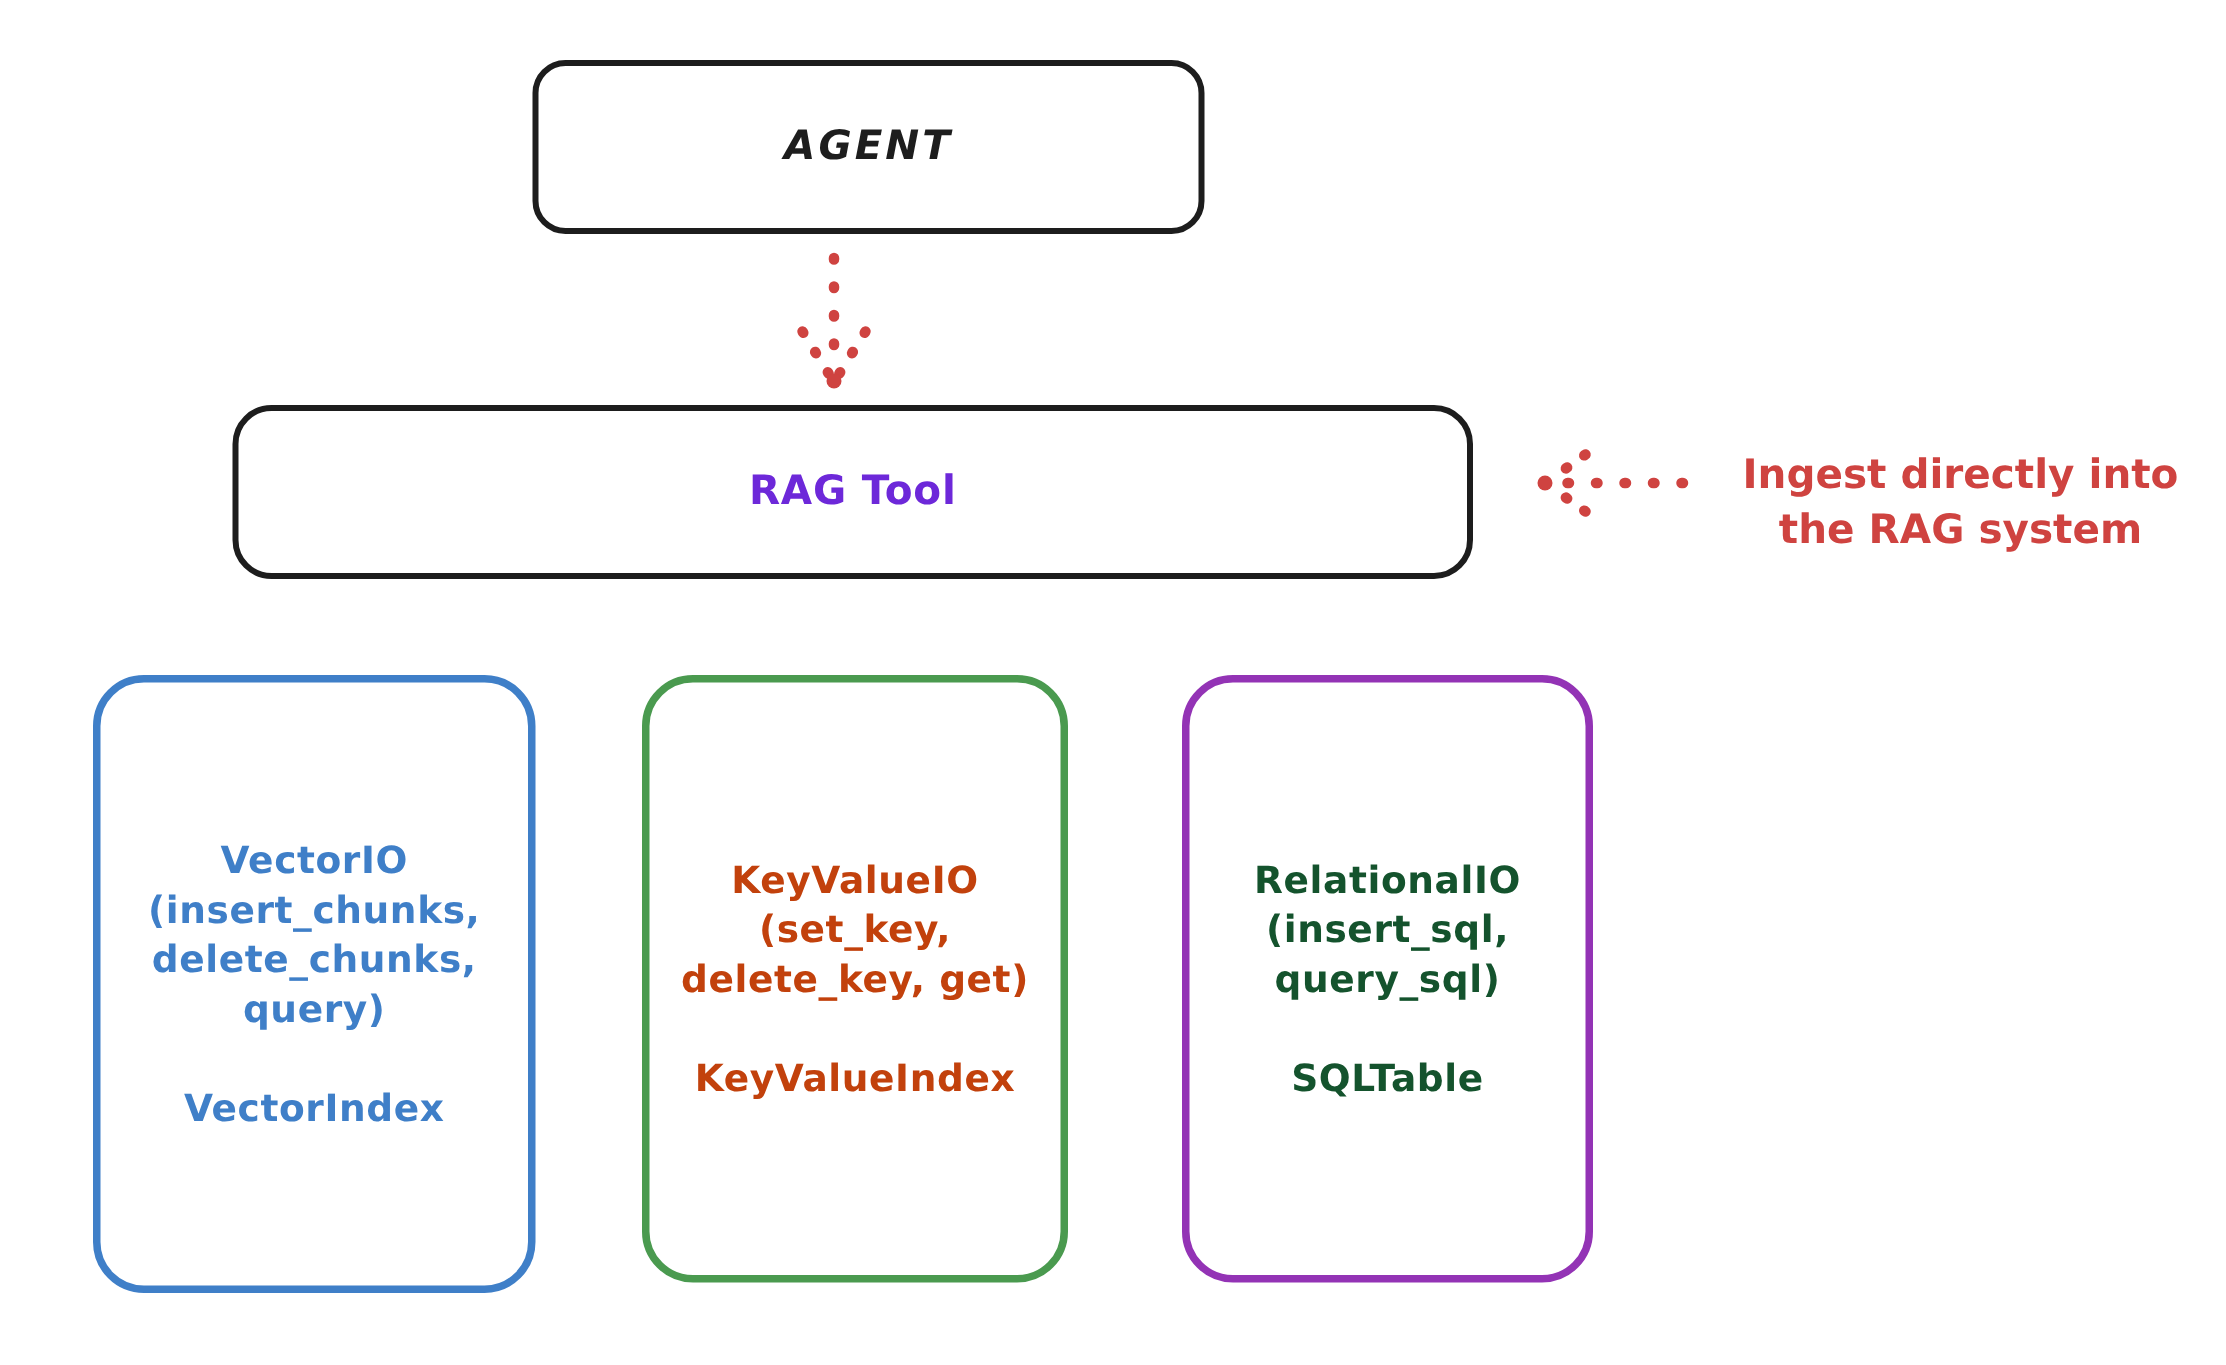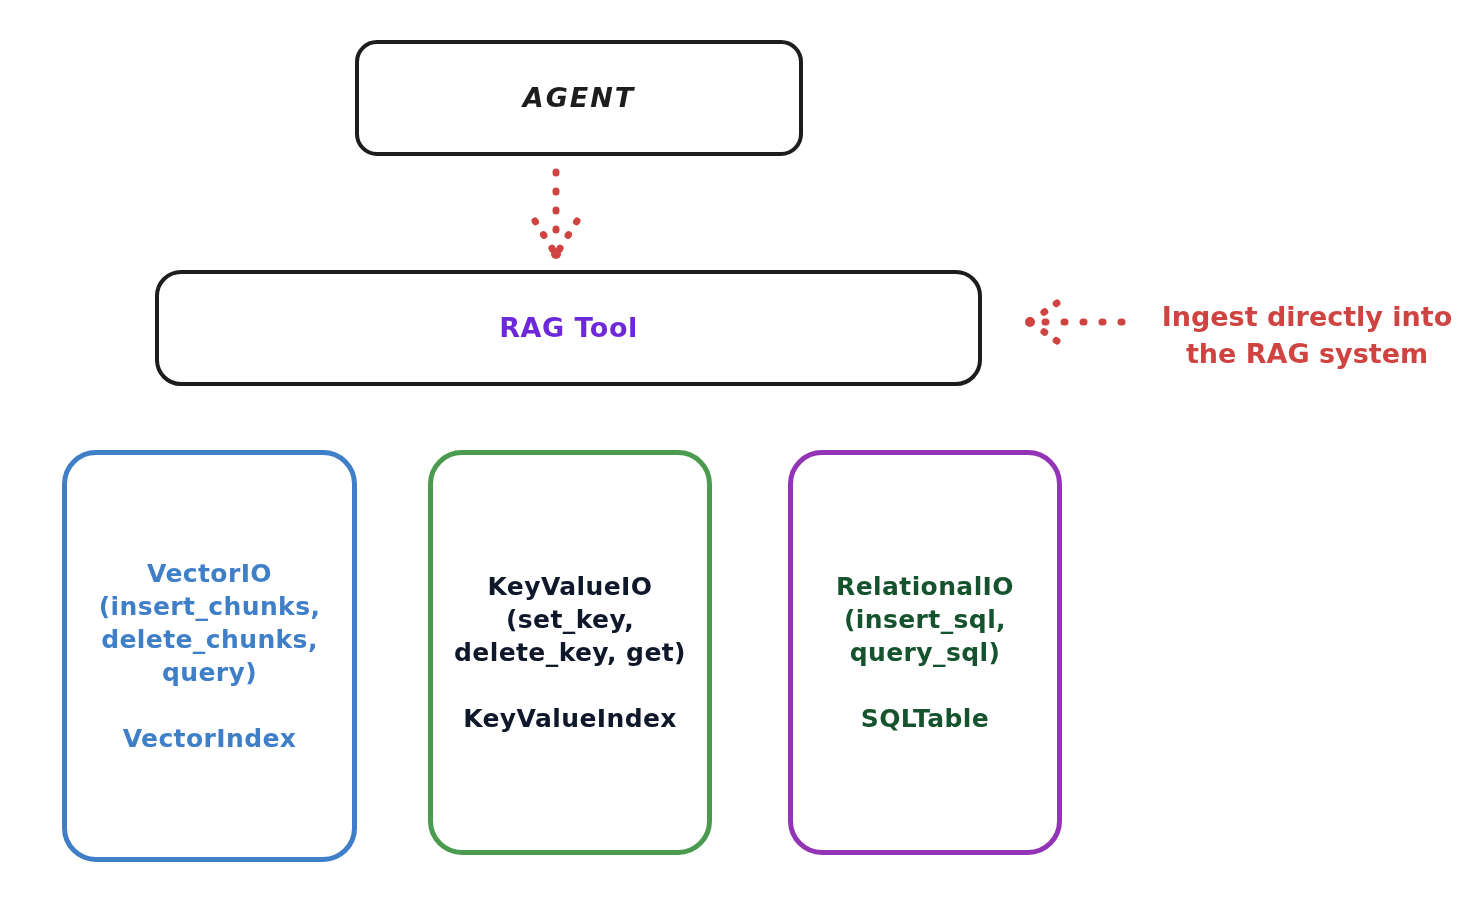--- a/index.html
+++ b/index.html
@@ -93,21 +93,21 @@
   }
   #vector-io-box .node-label { color: #3f7fc8; }
 
   #key-value-io-box {
     left: 428px;
     top: 450px;
     width: 284px;
     height: 405px;
     border-color: #4a9a4f;
   }
-  #key-value-io-box .node-label { color: #0f172a; text-align: center; }
+  #key-value-io-box .node-label { color: #c2410c; text-align: center; }
 
   #relational-io-box {
     left: 788px;
     top: 450px;
     width: 274px;
     height: 405px;
     border-color: #9333b5;
   }
   #relational-io-box .node-label { color: #14532d; }
 

